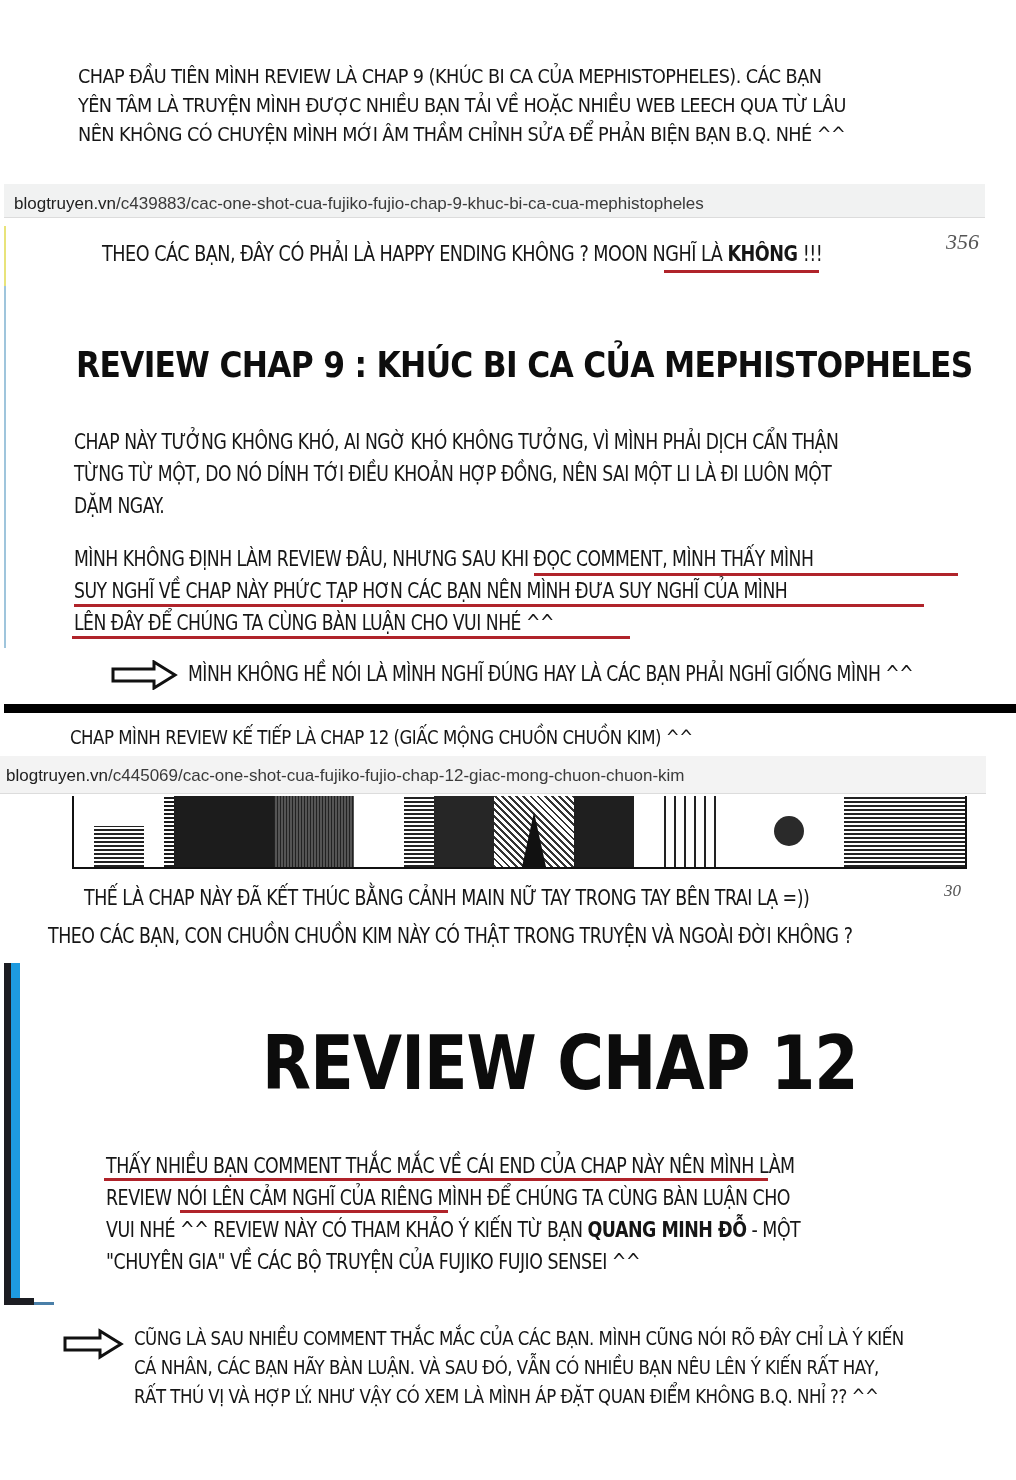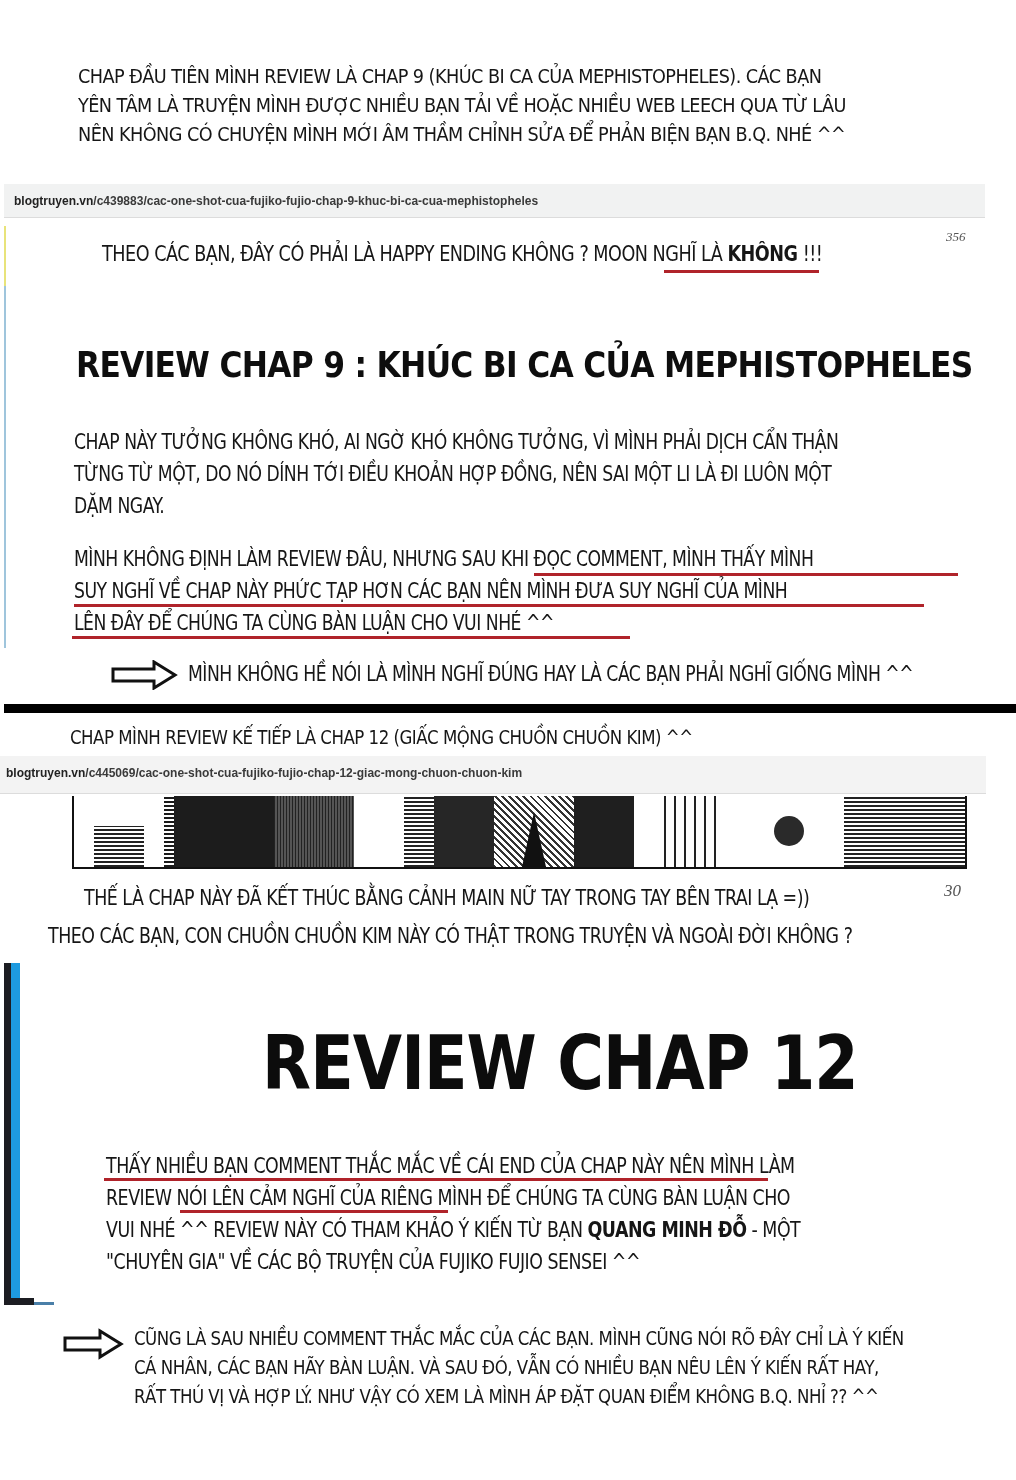--- a/index.html
+++ b/index.html
@@ -9,24 +9,24 @@
     .abs { position: absolute; }
 
     .hand { font-family: "DejaVu Sans", sans-serif; letter-spacing: -0.6px; color: #161616; white-space: nowrap; }
     .t-intro { font-size: 19px; line-height: 29px; }
     .t-line { font-size: 21px; line-height: 32px; }
     .t-body { font-size: 21px; line-height: 32px; }
     .t-head { font-weight: bold; font-size: 36px; letter-spacing: -0.8px; color: #0e0e0e; }
     .t-bighead { font-weight: bold; font-size: 74px; letter-spacing: -1px; color: #0c0c0c; }
 
     .urlbar { background: #f1f2f2; border-bottom: 1px solid #dcdcdc; }
-    .urlbar span { font-family: "Liberation Sans", sans-serif; font-size: 12px; color: #3a3a3a; position: absolute; left: 10px; top: 10px; white-space: nowrap; font-weight: bold; }
+    .urlbar span { font-family: "Liberation Sans", sans-serif; font-size: 17px; color: #3a3a3a; position: absolute; left: 10px; top: 10px; white-space: nowrap; }
 
     .redline { position: absolute; height: 3px; background: #b0232a; }
-    .pagenum { font-family: "Liberation Serif", serif; font-style: italic; font-size: 13px; color: #555; }
+    .pagenum { font-family: "Liberation Serif", serif; font-style: italic; font-size: 22px; color: #555; }
 
     .arrow svg { display: block; }
 
     .manga {
       background:
         repeating-linear-gradient(0deg, #1a1a1a 0 2px, #fff 2px 4px);
       border: 2px solid #111;
     }
     .manga .blk { position: absolute; top: 0; bottom: 0; }
   </style>

